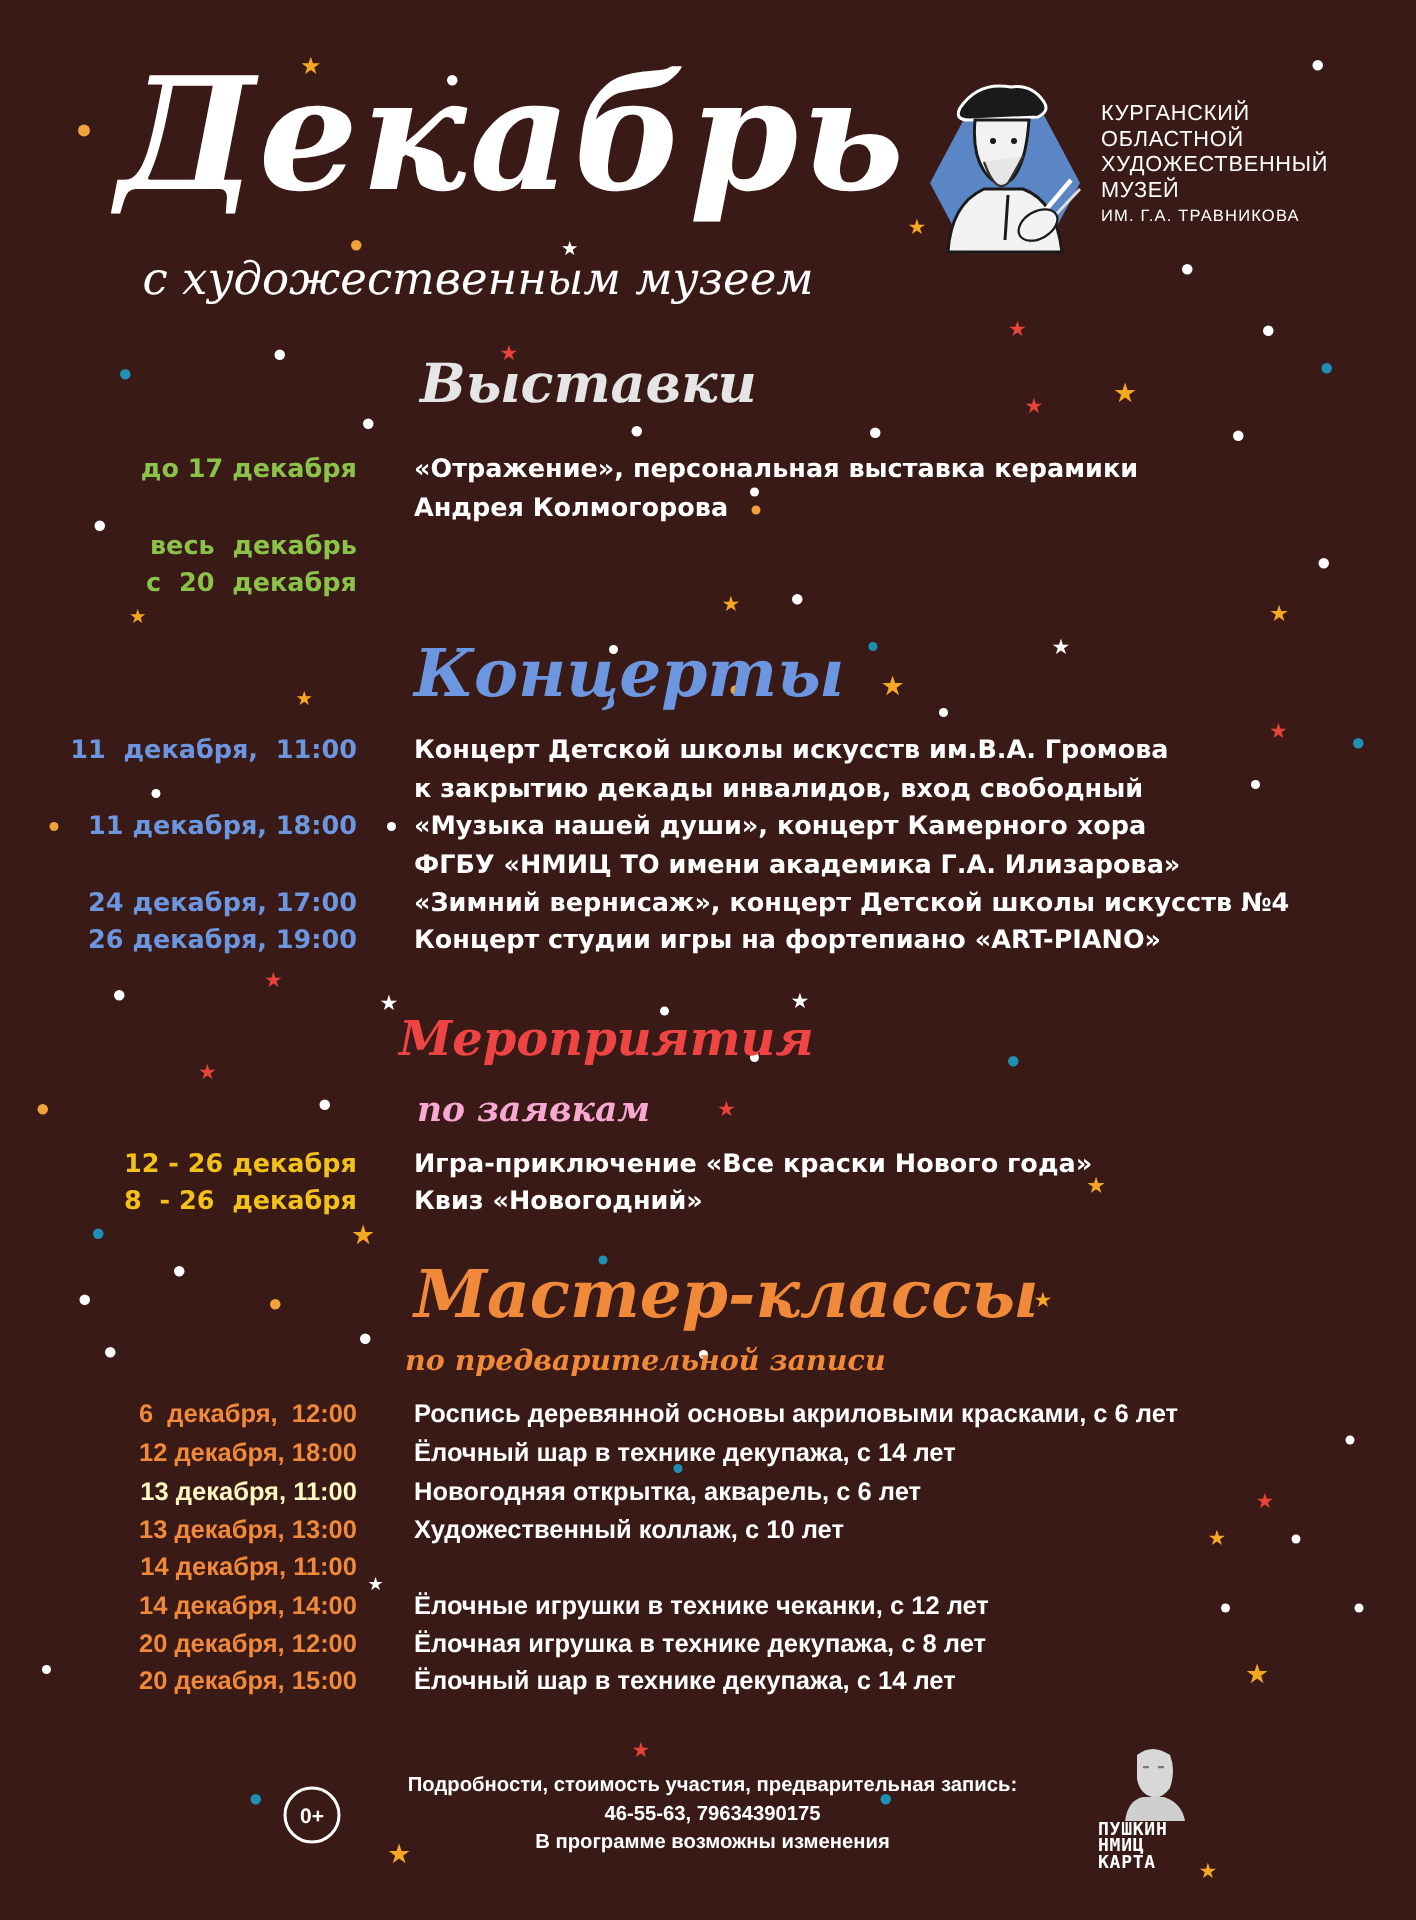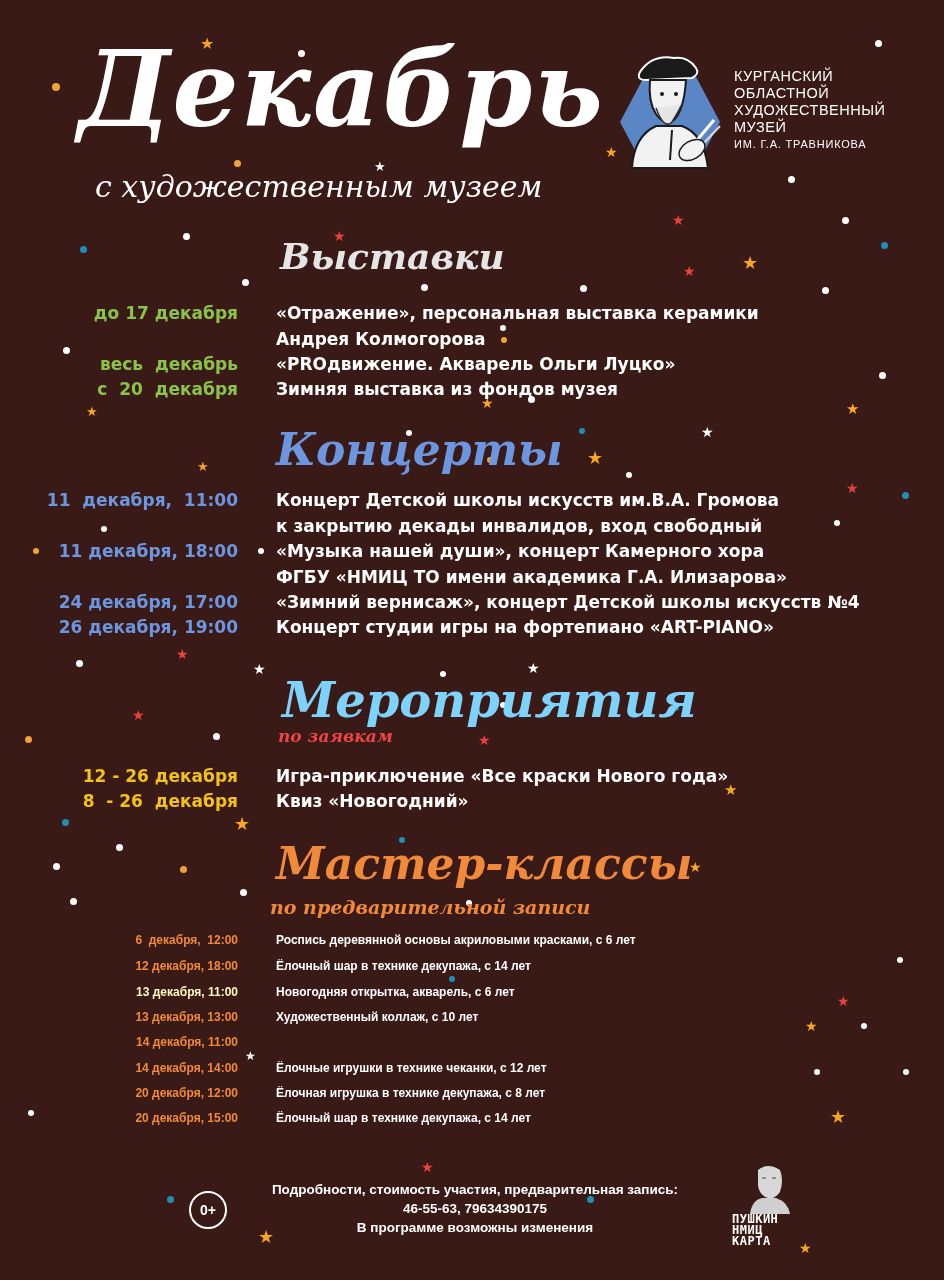--- a/index.html
+++ b/index.html
@@ -53,21 +53,21 @@
   .row .date {
     position:absolute; right:706px; top:0;
     font-family:"DejaVu Sans", sans-serif; font-weight:bold; font-size:17px;
     white-space:pre; text-align:right;
   }
   .row .desc {
     position:absolute; left:276px; top:0;
     font-family:"DejaVu Sans", sans-serif; font-weight:bold; font-size:17px;
     color:#ffffff; white-space:nowrap;
   }
-  .narrow .desc, .narrow .date { font-family:"Liberation Sans", sans-serif; font-size:12px; }
+  .narrow .desc, .narrow .date { font-family:"Liberation Sans", sans-serif; font-size:17px; }
 
   .age-badge {
     position:absolute; left:189px; top:1191px; width:34px; height:34px;
     border:2px solid #ffffff; border-radius:50%;
     display:flex; align-items:center; justify-content:center;
     font-family:"Liberation Sans", sans-serif; font-weight:bold; font-size:14px;
   }
   .footer {
     position:absolute; left:230px; top:1180px; width:490px; text-align:center;
     font-family:"Liberation Sans", sans-serif; font-weight:bold; font-size:13.5px; line-height:19px;
@@ -197,25 +197,23 @@
   <div>
     <div class="row" style="top:303px">
       <span class="date" style="color:#8bc34a">до 17 декабря</span>
       <span class="desc">«Отражение», персональная выставка керамики</span>
     </div>
     <div class="row" style="top:329px">
       <span class="desc">Андрея Колмогорова</span>
     </div>
     <div class="row" style="top:354px">
       <span class="date" style="color:#8bc34a">весь  декабрь</span>
-      <span class="desc">«PROдвижение. Акварель Ольги Луцко»</span>
     </div>
     <div class="row" style="top:379px">
       <span class="date" style="color:#8bc34a">с  20  декабря</span>
-      <span class="desc">Зимняя выставка из фондов музея</span>
     </div>
   </div>
 
   <div class="section-title" style="left:276px;top:428px;font-size:44px;color:#6c96e0">Концерты</div>
   <div>
     <div class="row" style="top:490px">
       <span class="date" style="color:#6c96e0">11  декабря,  11:00</span>
       <span class="desc">Концерт Детской школы искусств им.В.А. Громова</span>
     </div>
     <div class="row" style="top:516px">
@@ -231,22 +229,22 @@
     <div class="row" style="top:592px">
       <span class="date" style="color:#6c96e0">24 декабря, 17:00</span>
       <span class="desc">«Зимний вернисаж», концерт Детской школы искусств №4</span>
     </div>
     <div class="row" style="top:617px">
       <span class="date" style="color:#6c96e0">26 декабря, 19:00</span>
       <span class="desc">Концерт студии игры на фортепиано «ART-PIANO»</span>
     </div>
   </div>
 
-  <div class="section-title" style="left:282px;top:676px;font-size:48px;color:#7dd3fc">Мероприятия</div>
-  <div class="section-sub" style="left:278px;top:728px;font-size:17px;color:#ef4444">по заявкам</div>
+  <div class="section-title" style="left:266px;top:676px;font-size:32px;color:#ef4444">Мероприятия</div>
+  <div class="section-sub" style="left:278px;top:728px;font-size:23px;color:#f9a8d4">по заявкам</div>
   <div>
     <div class="row" style="top:766px">
       <span class="date" style="color:#f2c21b">12 - 26 декабря</span>
       <span class="desc">Игра-приключение «Все краски Нового года»</span>
     </div>
     <div class="row" style="top:791px">
       <span class="date" style="color:#f2c21b">8  - 26  декабря</span>
       <span class="desc">Квиз «Новогодний»</span>
     </div>
   </div>

